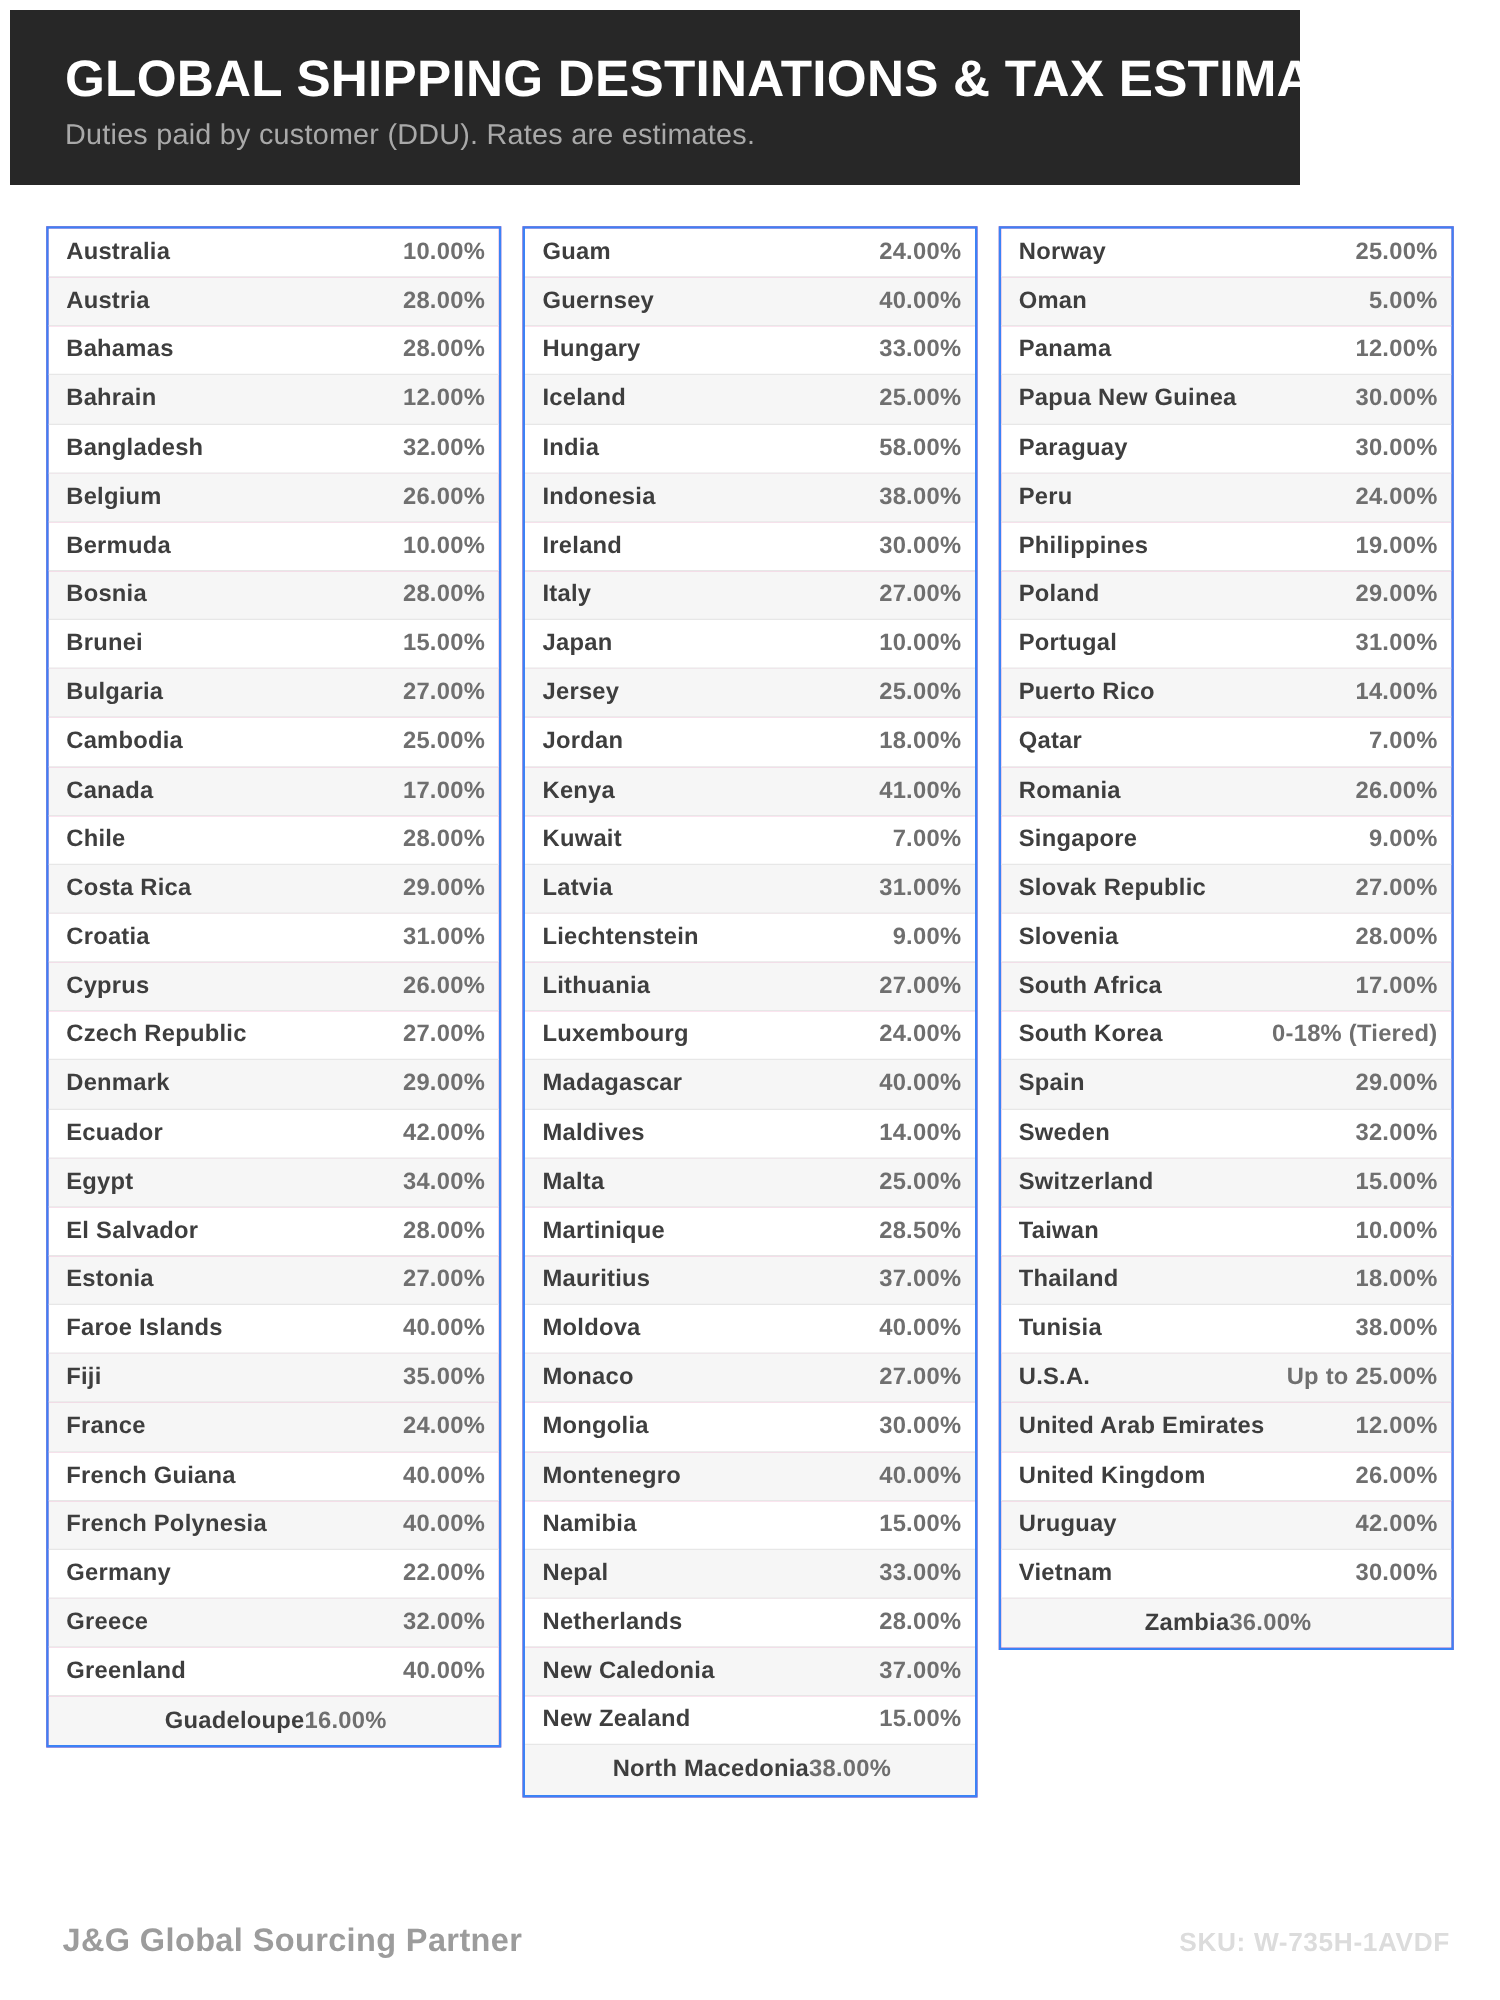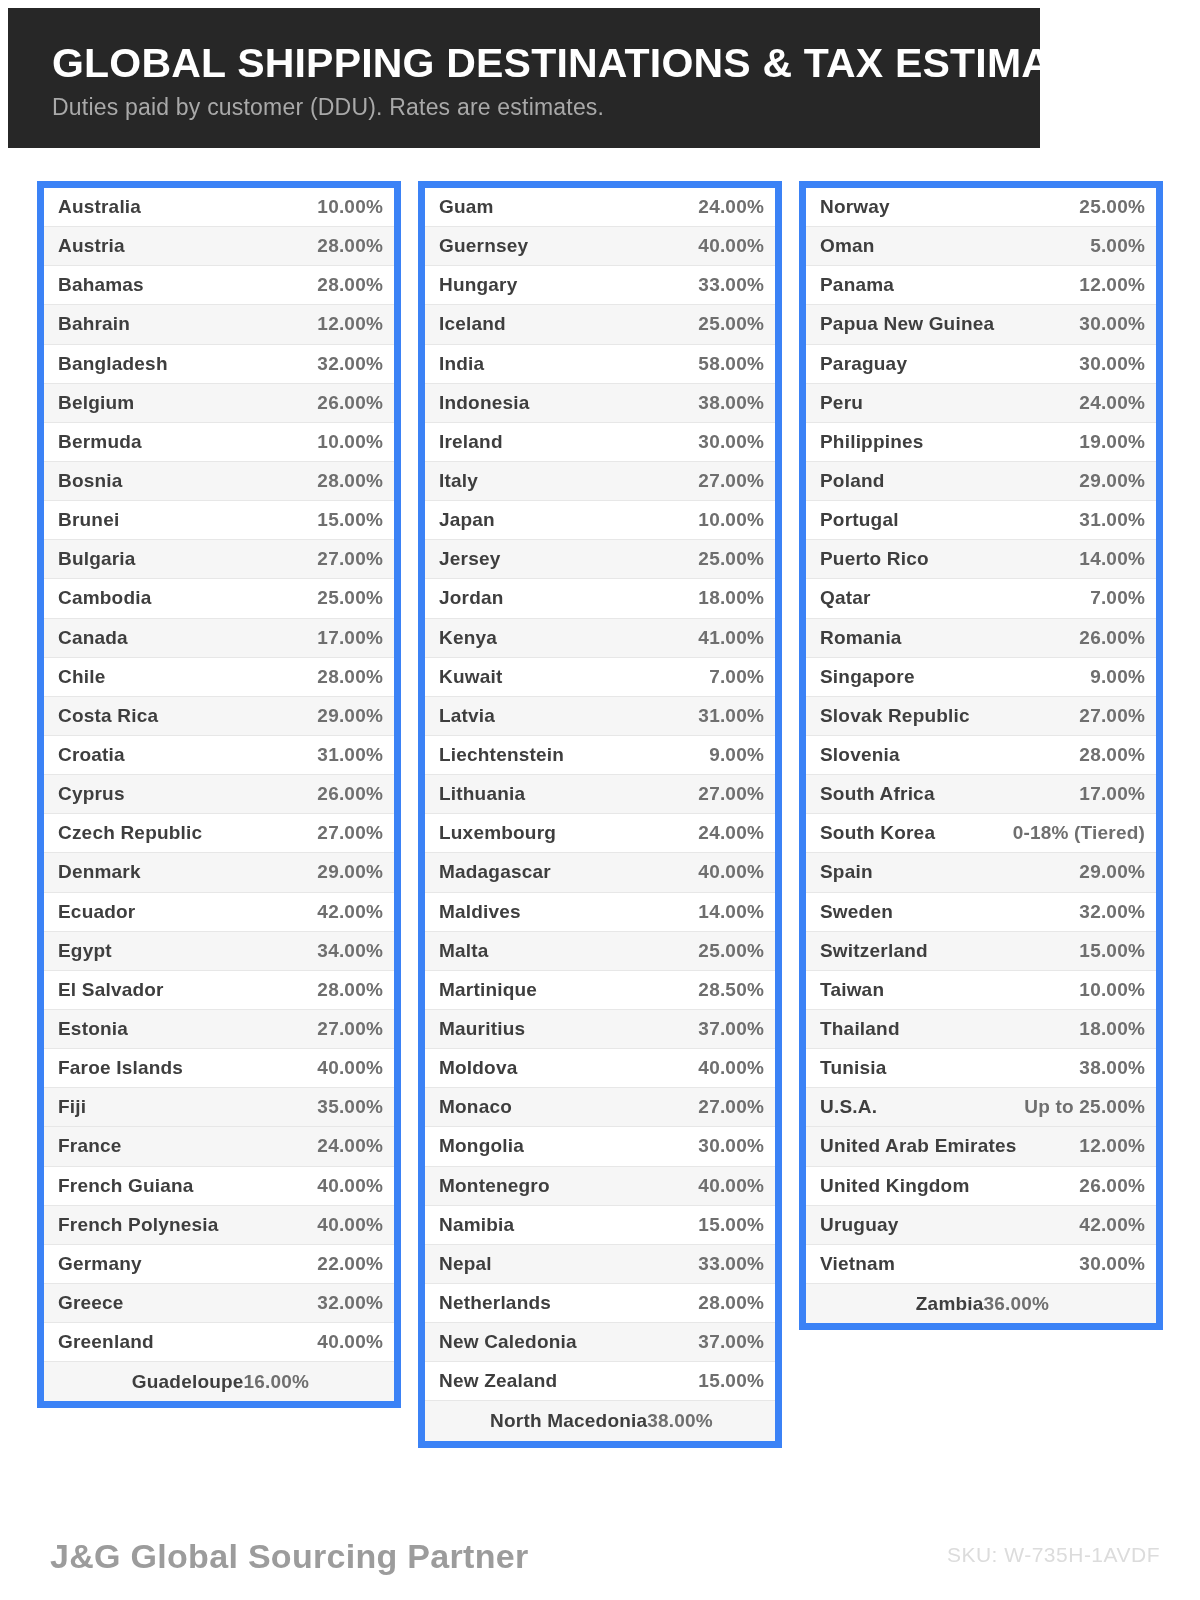--- a/index.html
+++ b/index.html
@@ -45,21 +45,21 @@
     position: absolute;
     left: 37px;
     top: 181px;
     width: 1126px;
     display: flex;
     gap: 17px;
     align-items: flex-start;
   }
   .col {
     flex: 1 1 0;
-    border: 7px solid #3b82f6;
+    border: 2px solid #3b82f6;
     box-sizing: border-box;
     background: #ec4899;
   }
   .row {
     display: flex;
     align-items: center;
     justify-content: space-between;
     height: 39.15px;
     box-sizing: border-box;
     padding: 0 11px 0 14px;
@@ -82,31 +82,31 @@
     letter-spacing: 0.2px;
     white-space: nowrap;
     text-align: right;
   }
   
   .brand {
     position: absolute;
     left: 50px;
     top: 1537px;
     color: #9c9c9c;
-    font-size: 34px;
+    font-size: 26px;
     font-weight: 700;
     letter-spacing: 0.3px;
   }
   .sku {
     position: absolute;
     right: 40px;
     top: 1543px;
     color: #dcdcdc;
     font-size: 21px;
-    font-weight: 400;
+    font-weight: 700;
     letter-spacing: 0.5px;
   }
 </style>
 </head>
 <body>
 
 <div class="header">
   <div class="title">GLOBAL SHIPPING DESTINATIONS &amp; TAX ESTIMATES</div>
   <div class="subtitle">Duties paid by customer (DDU). Rates are estimates.</div>
 </div>

